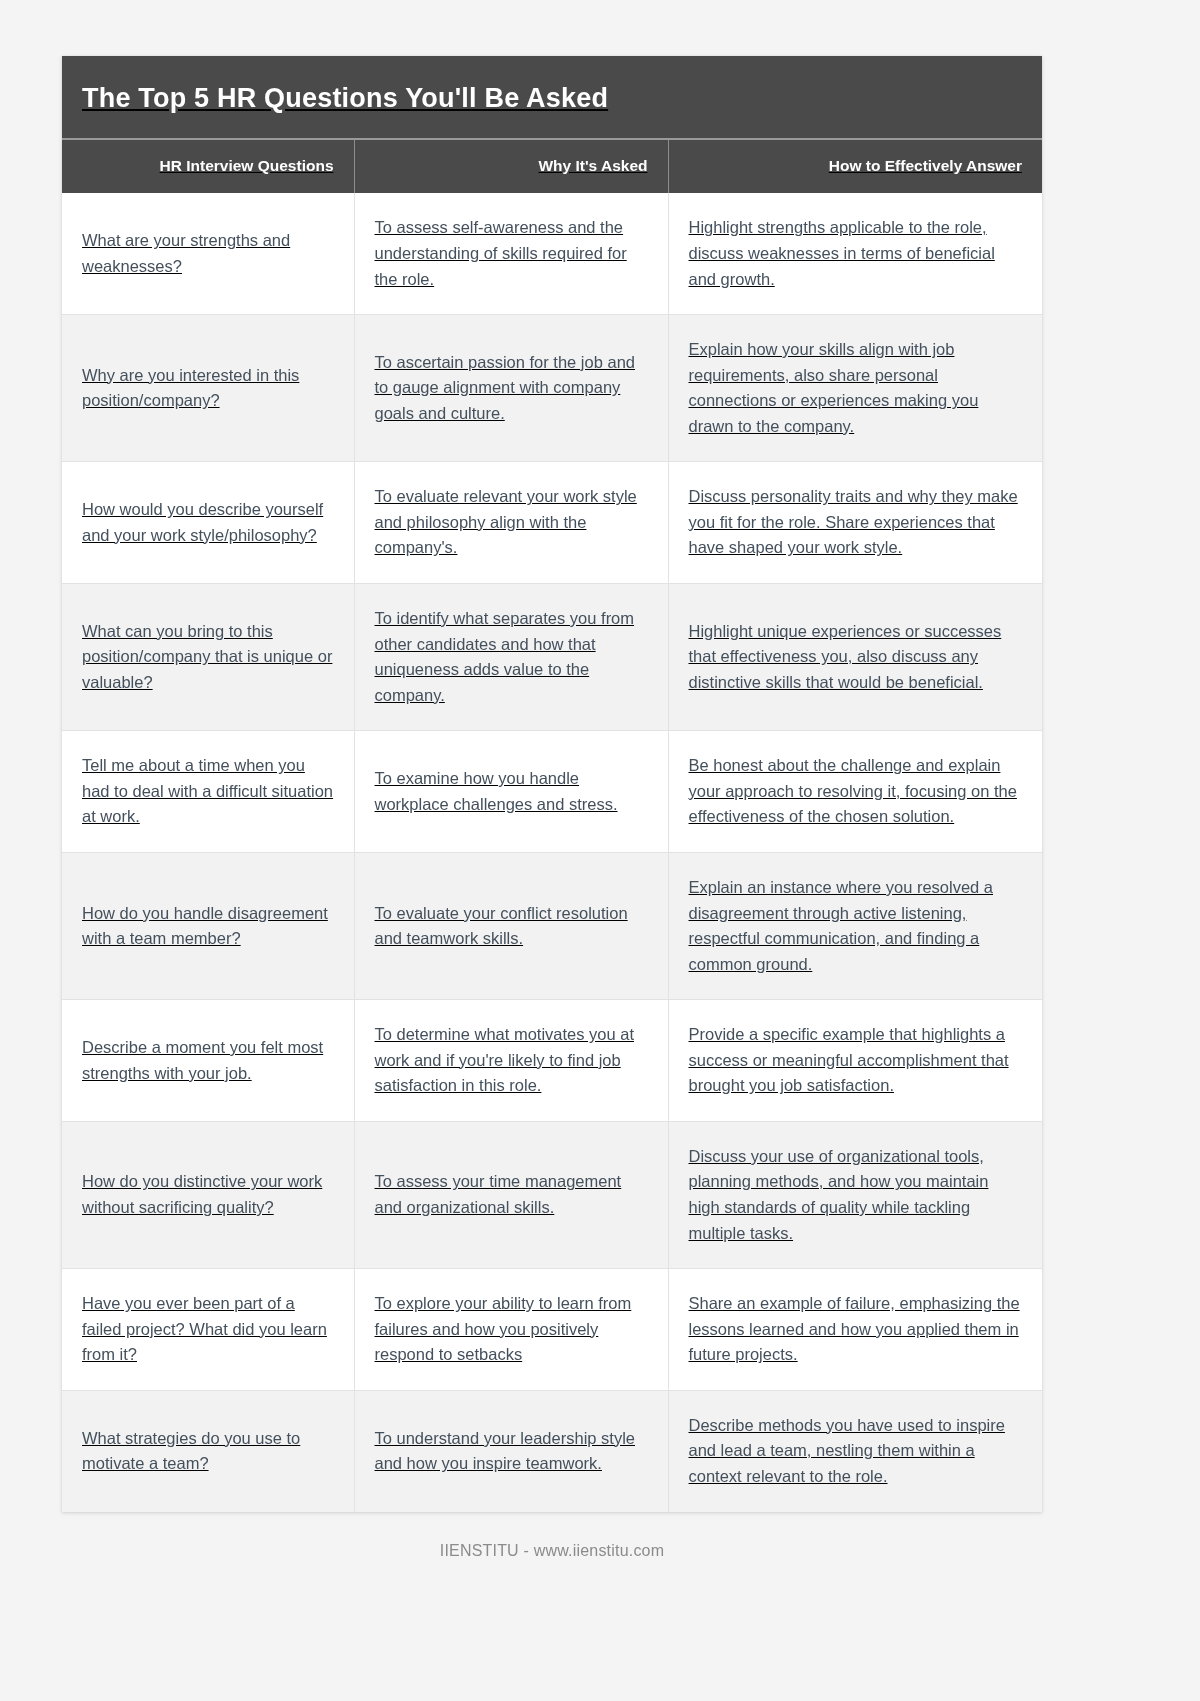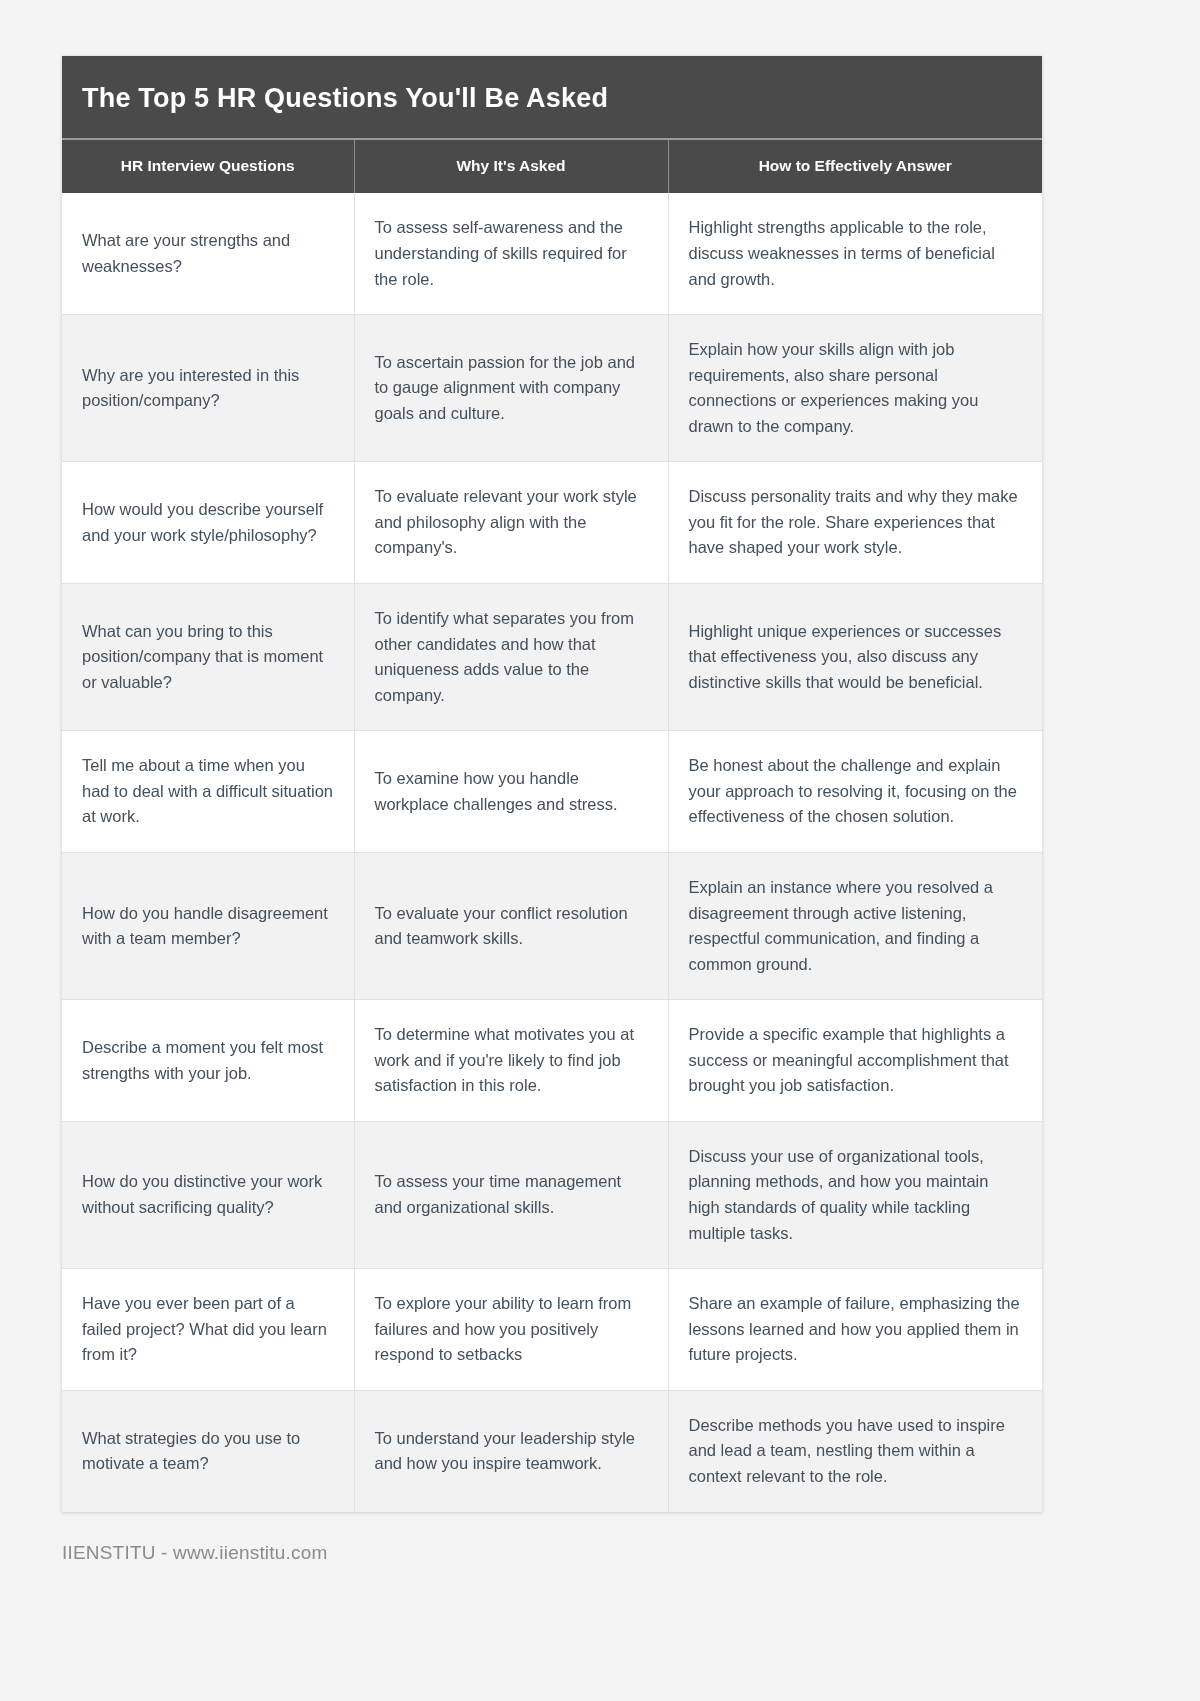--- a/index.html
+++ b/index.html
@@ -20,20 +20,21 @@
     box-sizing: border-box;
     padding: 56px 62px 0 62px;
     background: #f4f4f4;
     position: relative;
   }
 
   .card {
     width: 980px;
     background: #7dd3fc;
     box-shadow: 0 1px 4px rgba(0,0,0,0.14), 0 0 1px rgba(0,0,0,0.10);
+    text-decoration: underline;
   }
 
   
   .title-bar {
     background: #4a4a4a;
     padding: 26px 20px 24px 20px;
     border-bottom: 2px solid #9a9a9a;
   }
   .title-text {
     color: #ffffff;
@@ -51,21 +52,21 @@
   }
   table.grid col.c1 { width: 292px; }
   table.grid col.c2 { width: 314px; }
   table.grid col.c3 { width: 374px; }
 
   thead th {
     background: #4a4a4a;
     color: #ffffff;
     font-size: 15.5px;
     font-weight: bold;
-    text-align: center;
+    text-align: right;
     padding: 17px 20px 18px 20px;
     border-right: 1px solid #8d8d8d;
     vertical-align: middle;
   }
   thead th:last-child { border-right: none; }
 
   tbody td {
     font-size: 16.5px;
     line-height: 1.55;
     color: #44505c;
@@ -75,23 +76,24 @@
     border-bottom: 1px solid #e2e2e2;
   }
   tbody td:last-child { border-right: none; }
   tbody tr:nth-child(odd)  td { background: #ffffff; }
   tbody tr:nth-child(even) td { background: #f2f2f2; }
   tbody tr:last-child td { border-bottom: none; }
 
   
   .footer {
     width: 980px;
+    text-align: center;
     padding-top: 30px;
     color: #8b8b8b;
-    font-size: 19px;
+    font-size: 16px;
     letter-spacing: 0.2px;
   }
 </style>
 </head>
 <body>
 
 <div class="page">
 
   <div class="card">
 
@@ -122,21 +124,21 @@
           <td>Why are you interested in this position/company?</td>
           <td>To ascertain passion for the job and to gauge alignment with company goals and culture.</td>
           <td>Explain how your skills align with job requirements, also share personal connections or experiences making you drawn to the company.</td>
         </tr>
         <tr>
           <td>How would you describe yourself and your work style/philosophy?</td>
           <td>To evaluate relevant your work style and philosophy align with the company's.</td>
           <td>Discuss personality traits and why they make you fit for the role. Share experiences that have shaped your work style.</td>
         </tr>
         <tr>
-          <td>What can you bring to this position/company that is moment or valuable?</td>
+          <td>What can you bring to this position/company that is unique or valuable?</td>
           <td>To identify what separates you from other candidates and how that uniqueness adds value to the company.</td>
           <td>Highlight unique experiences or successes that effectiveness you, also discuss any distinctive skills that would be beneficial.</td>
         </tr>
         <tr>
           <td>Tell me about a time when you had to deal with a difficult situation at work.</td>
           <td>To examine how you handle workplace challenges and stress.</td>
           <td>Be honest about the challenge and explain your approach to resolving it, focusing on the effectiveness of the chosen solution.</td>
         </tr>
         <tr>
           <td>How do you handle disagreement with a team member?</td>

